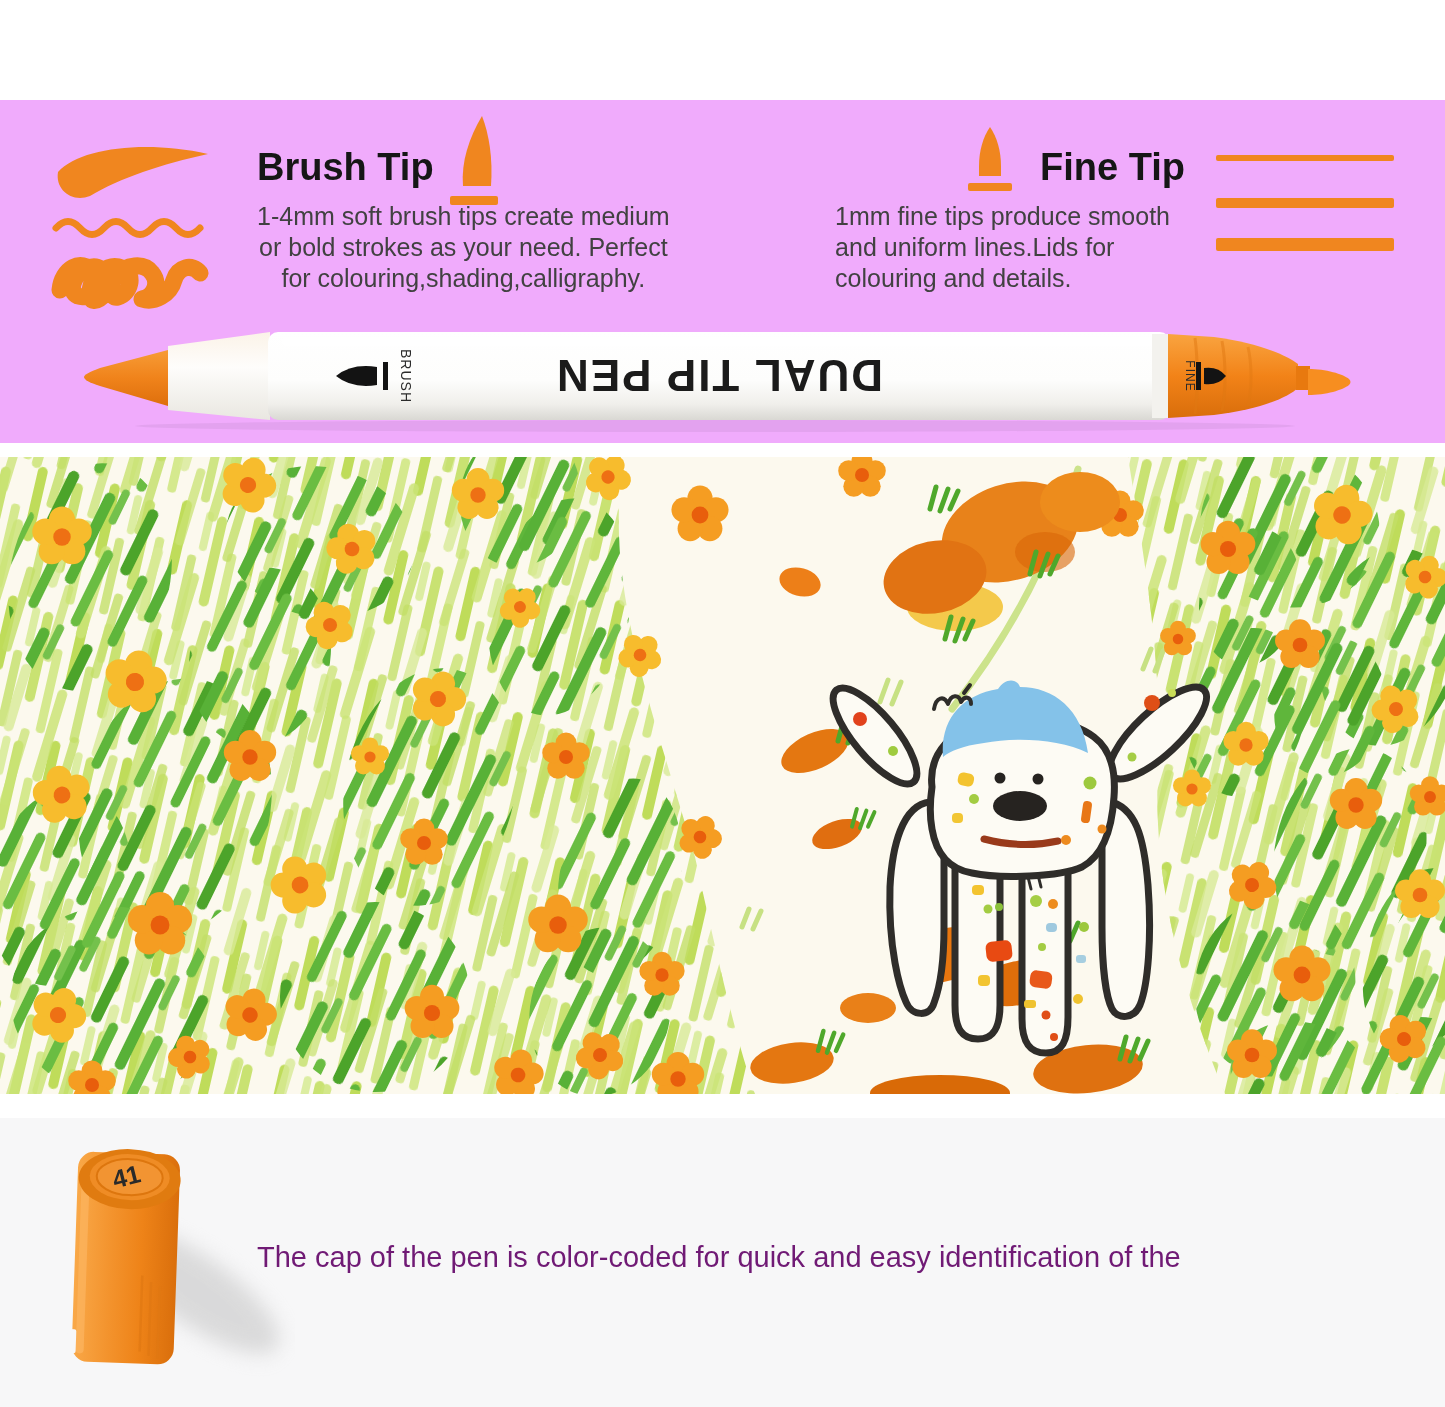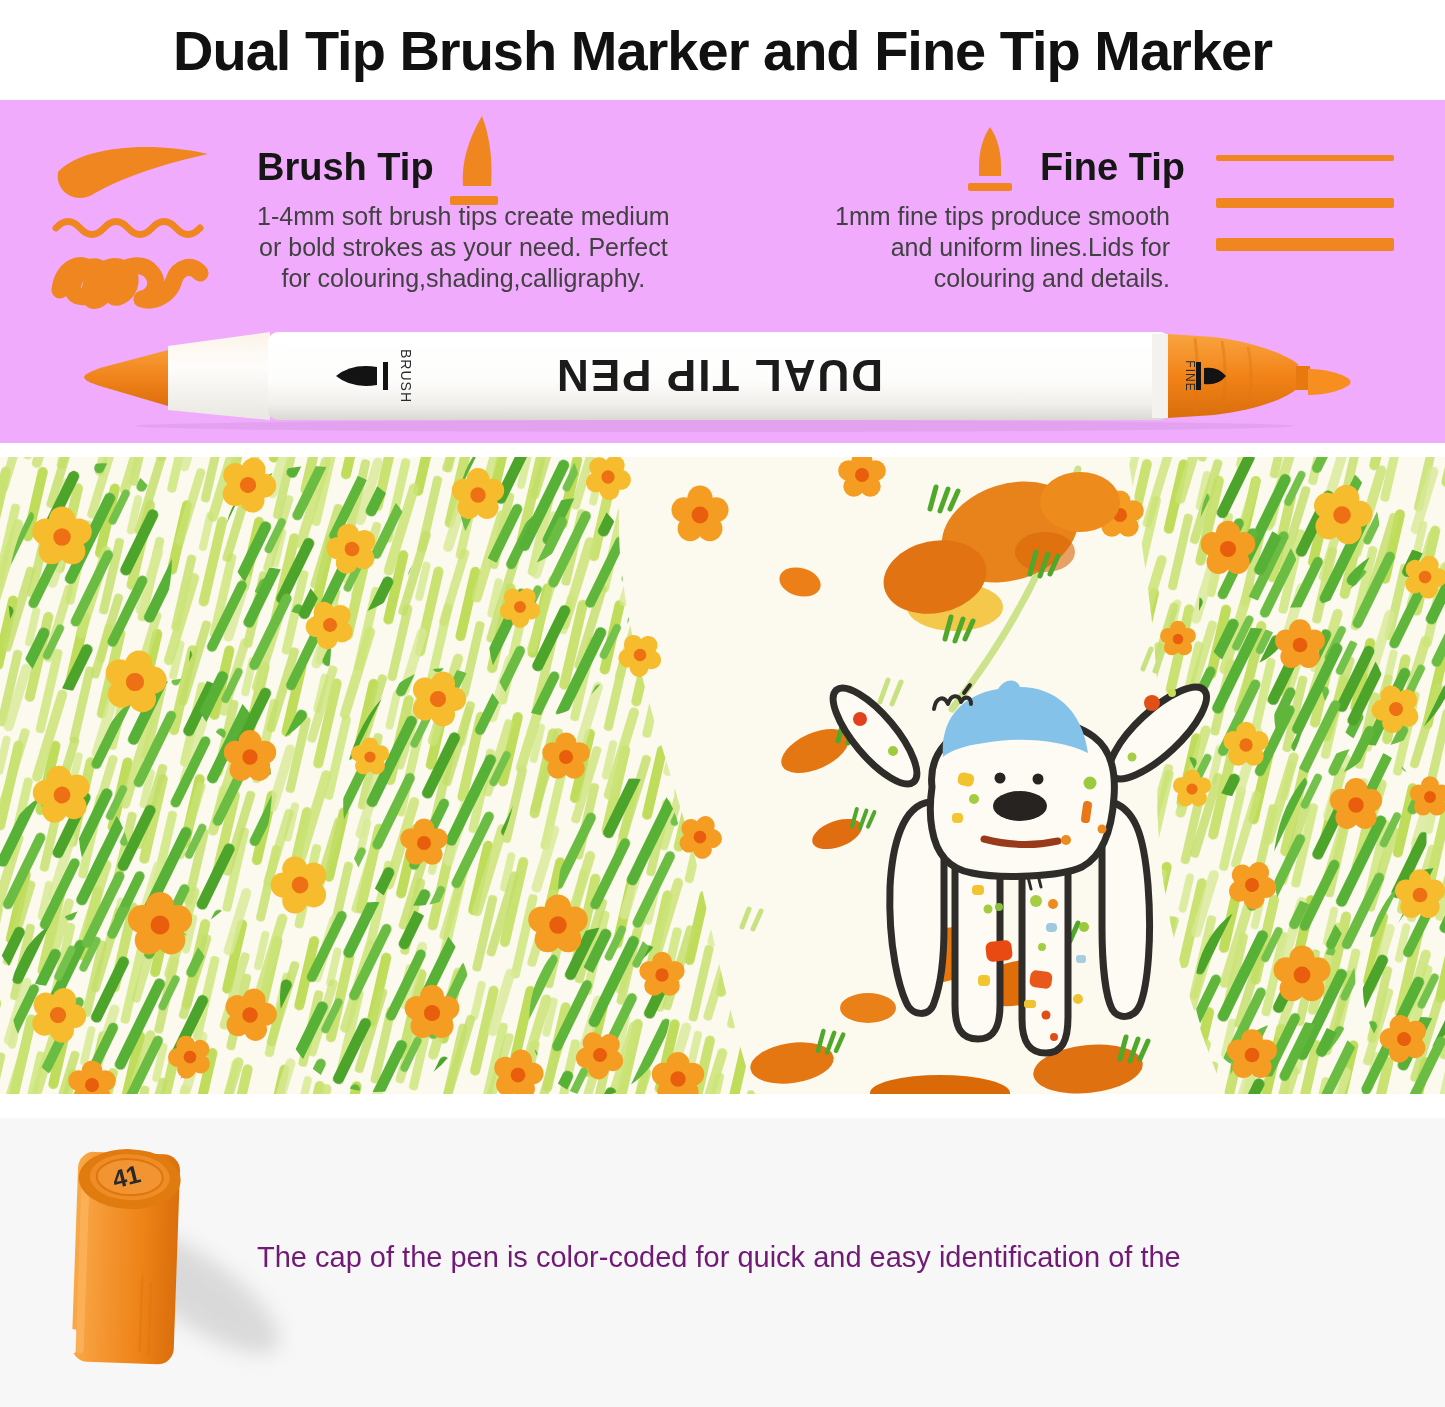--- a/index.html
+++ b/index.html
@@ -12,42 +12,41 @@
   
   .features{position:absolute;left:0;top:100px;width:1445px;height:343px;background:#f0abfc;}
   .left-art{position:absolute;left:50px;top:20px;}
   .feat-head{position:absolute;top:46px;font-size:38px;font-weight:700;color:#161616;white-space:nowrap;}
   .brush-head{left:257px;}
   .fine-head{left:1040px;}
   .icon-brush{position:absolute;left:446px;top:14px;}
   .icon-fine{position:absolute;left:966px;top:26px;}
   .para{position:absolute;top:101px;font-size:25px;line-height:31px;color:#414141;}
   .brush-para{left:257px;text-align:center;}
-  .fine-para{right:275px;text-align:right;}
+  .fine-para{right:275px;}
   .para div{white-space:nowrap;}
   .oline{position:absolute;left:1216px;width:178px;background:#F0861F;border-radius:2px;}
   .oline.l1{top:55px;height:6px;}
   .oline.l2{top:98px;height:10px;}
   .oline.l3{top:138px;height:13px;}
   .pen-svg{position:absolute;left:0;top:210px;}
   
   .drawing{position:absolute;left:0;top:457px;}
   
   .lids-section{position:absolute;left:0;top:1118px;width:1445px;height:289px;background:#F7F7F8;}
   .cap-svg{position:absolute;left:55px;top:17px;}
   .lids-head{position:absolute;left:257px;top:72px;font-size:36px;font-weight:700;color:#161616;white-space:nowrap;}
   .lids-para{position:absolute;left:257px;top:122px;font-size:29px;line-height:35px;color:#701a75;}
   .lids-para div{white-space:nowrap;}
 </style>
 </head>
 <body>
 
 <div id="canvas">
 
-  <div class="page-title">Dual Tip Brush Marker and Fine Tip Marker</div>
 
   <section class="features">
 
     <svg class="left-art" width="300" height="220" viewBox="0 0 300 220">
       <path d="M8,52 C30,28 95,20 158,34 C112,44 70,58 40,76 C22,83 5,70 8,52 Z" fill="#F0861F"></path>
       <path d="M6,108 q12,-13 24,0 t24,0 t24,0 t24,0 t24,0 t24,0" fill="none" stroke="#F0861F" stroke-width="7" stroke-linecap="round"></path>
       <path d="M10,170 C12,148 32,138 42,152 C52,166 40,180 28,176 C18,172 22,156 36,149
                C54,140 62,162 55,173 C48,183 38,184 40,170 C42,156 58,142 72,148
                C86,154 80,174 68,177 C60,179 58,166 66,156 C76,144 94,142 102,153
                C110,163 104,177 92,179 C104,183 120,175 124,160 C128,147 142,143 150,153" fill="none" stroke="#F0861F" stroke-width="17" stroke-linecap="round" stroke-linejoin="round"></path>

